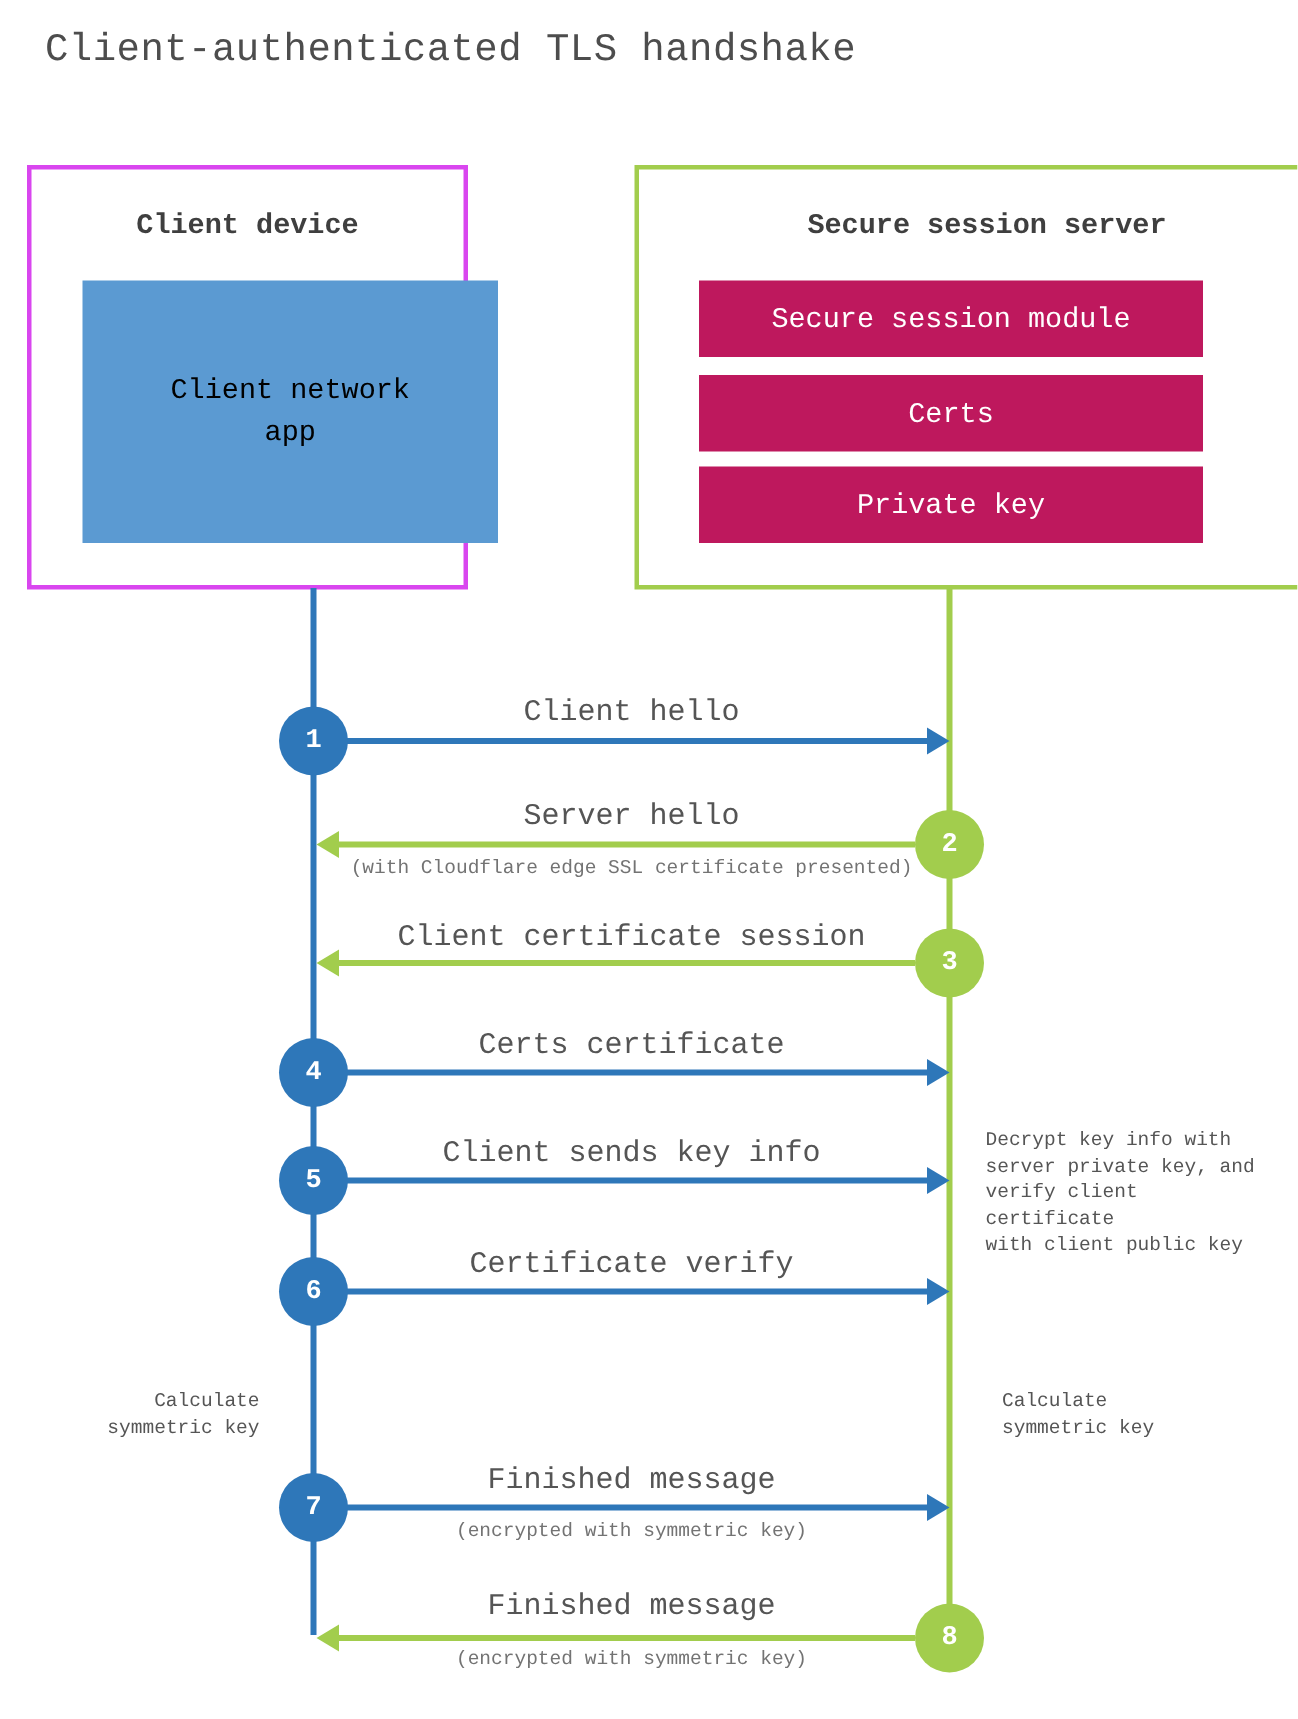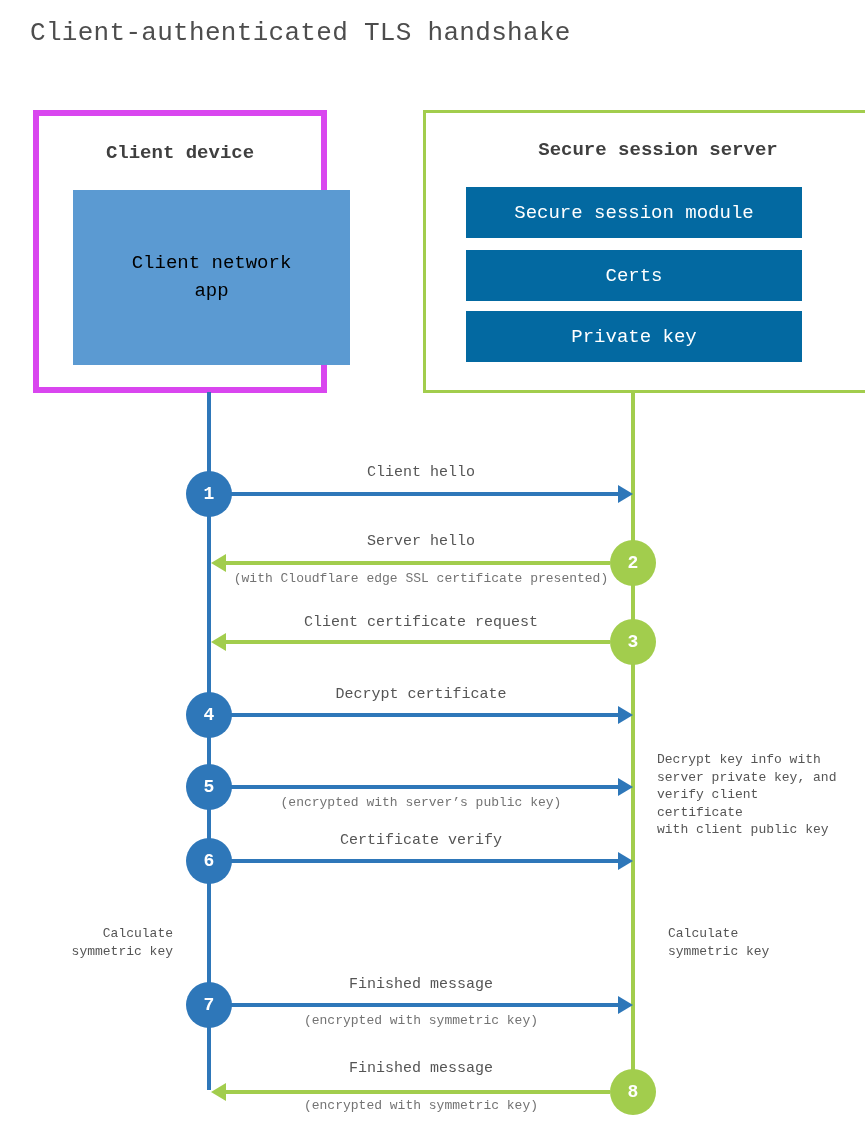--- a/index.html
+++ b/index.html
@@ -6,35 +6,35 @@
   .canvas {
     position:relative; width:865px; height:1146px; background:#ffffff;
     font-family:Liberation Mono, monospace; overflow:hidden;
   }
   .page-title {
     position:absolute; left:30px; top:18px;
     font-size:26px; font-weight:300; color:#4d4d4d; letter-spacing:0.3px;
   }
   
   .entity-box { position:absolute; box-sizing:border-box; background:#fff; }
-  .client-box { left:33px; top:110px; width:294px; height:283px; border:6px solid #d946ef; }
+  .client-box { left:18px; top:110px; width:294px; height:283px; border:3px solid #d946ef; }
   .server-box { left:423px; top:110px; width:470px; height:283px; border:3px solid #a2cd4d; }
   .entity-title {
     position:absolute; left:0; right:0; top:26px; text-align:center;
     font-size:19px; font-weight:bold; color:#3f3f3f;
   }
   .app-box {
     position:absolute; left:34px; top:74px; width:277px; height:175px;
     background:#5b9ad2; color:#000000; font-size:19px; line-height:1.45;
     display:flex; align-items:center; justify-content:center; text-align:center;
   }
   .app-box span { display:block; max-width:160px; }
   .server-bar {
     position:absolute; left:40px; width:336px; height:51px;
-    background:#0369a1; color:#ffffff; font-size:19px;
+    background:#be185d; color:#ffffff; font-size:19px;
     display:flex; align-items:center; justify-content:center; text-align:center;
   }
   
   .vline { position:absolute; width:4px; }
   .vline-blue  { left:207px; top:392px; height:698px; background:#2e77b9; }
   .vline-green { left:631px; top:392px; height:700px; background:#a2cd4d; }
   
   .step-circle {
     position:absolute; width:46px; height:46px; border-radius:50%;
     color:#ffffff; font-size:18px; font-weight:bold;
@@ -52,21 +52,21 @@
   }
   .arrow-left { left:226px; width:384px; background:#a2cd4d; }
   .arrow-left::before {
     content:""; position:absolute; left:-15px; top:-7px;
     border-right:15px solid #a2cd4d;
     border-top:9px solid transparent; border-bottom:9px solid transparent;
   }
   
   .msg-label {
     position:absolute; left:208px; width:426px; text-align:center;
-    font-size:15px; color:#555555;
+    font-size:20px; color:#555555;
   }
   .msg-sublabel {
     position:absolute; left:208px; width:426px; text-align:center;
     font-size:13px; color:#737373;
   }
   
   .note { position:absolute; font-size:13px; color:#555555; line-height:17.5px; }
   .note-right-align { text-align:right; }
 </style>
 </head>
@@ -96,30 +96,30 @@
   <div class="step-circle blue" style="left:186px;top:471px">1</div>
   <div class="msg-label" style="top:464px">Client hello</div>
   <div class="arrow arrow-right" style="top:492px"></div>
 
   <div class="step-circle green" style="left:610px;top:540px">2</div>
   <div class="msg-label" style="top:533px">Server hello</div>
   <div class="arrow arrow-left" style="top:561px"></div>
   <div class="msg-sublabel" style="top:571px">(with Cloudflare edge SSL certificate presented)</div>
 
   <div class="step-circle green" style="left:610px;top:619px">3</div>
-  <div class="msg-label" style="top:614px">Client certificate request</div>
+  <div class="msg-label" style="top:614px">Client certificate session</div>
   <div class="arrow arrow-left" style="top:640px"></div>
 
   <div class="step-circle blue" style="left:186px;top:692px">4</div>
-  <div class="msg-label" style="top:686px">Decrypt certificate</div>
+  <div class="msg-label" style="top:686px">Certs certificate</div>
   <div class="arrow arrow-right" style="top:713px"></div>
 
   <div class="step-circle blue" style="left:186px;top:764px">5</div>
+  <div class="msg-label" style="top:758px">Client sends key info</div>
   <div class="arrow arrow-right" style="top:785px"></div>
-  <div class="msg-sublabel" style="top:795px">(encrypted with server’s public key)</div>
 
   <div class="step-circle blue" style="left:186px;top:838px">6</div>
   <div class="msg-label" style="top:832px">Certificate verify</div>
   <div class="arrow arrow-right" style="top:859px"></div>
 
   <div class="note note-right-align" style="left:23px;top:925px;width:150px">
     <div>Calculate</div>
     <div>symmetric key</div>
   </div>
   <div class="note" style="left:657px;top:751px;width:185px">

